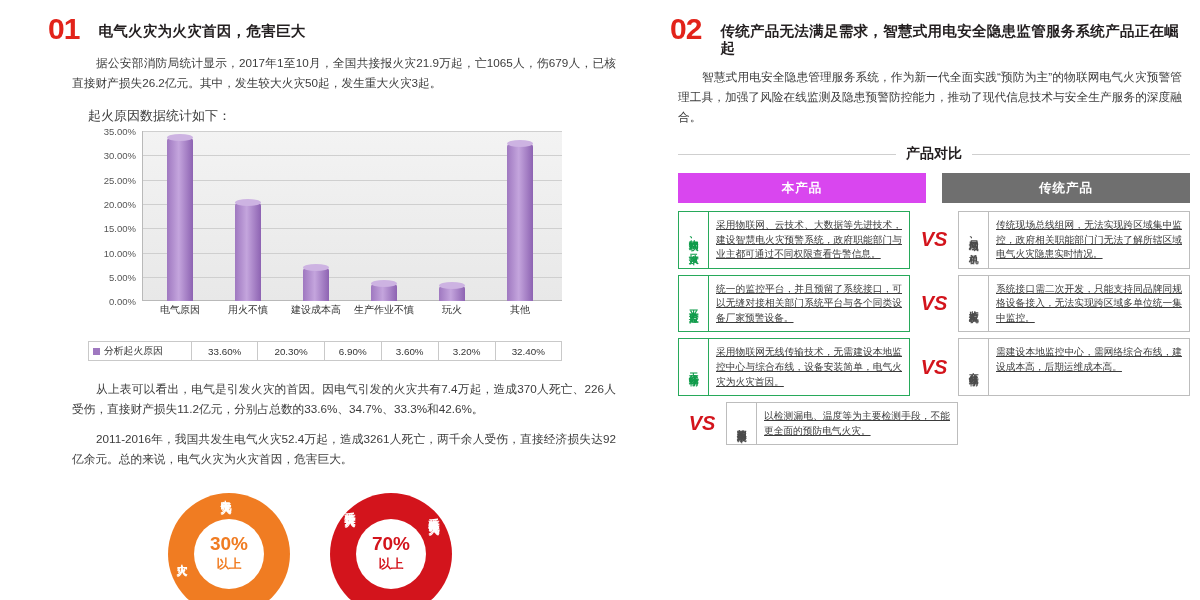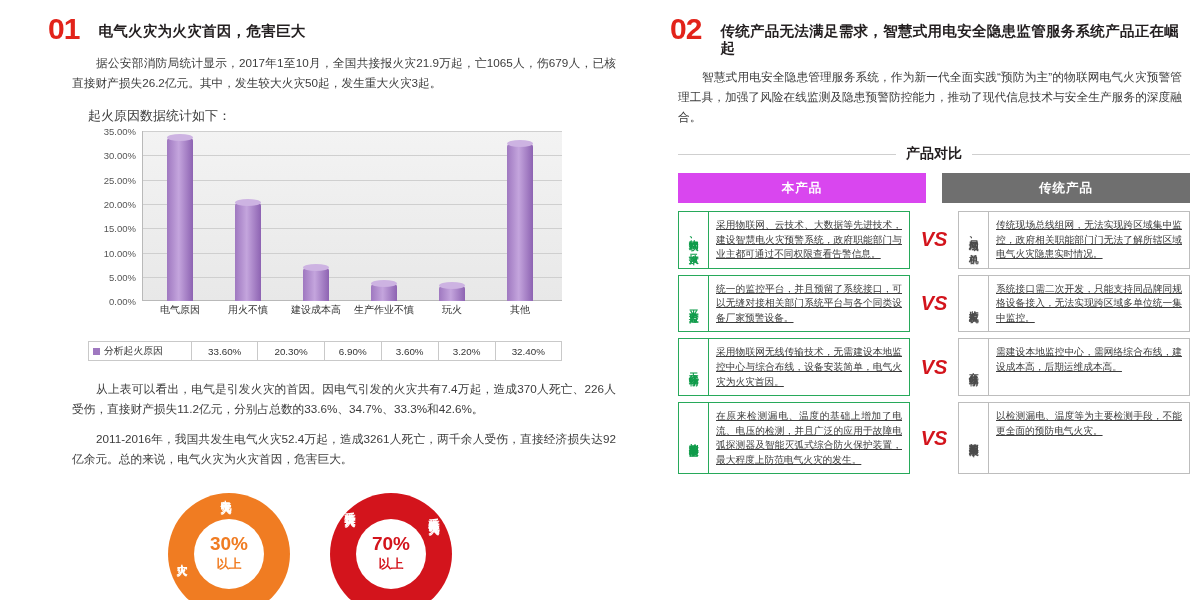--- a/index.html
+++ b/index.html
@@ -327,26 +327,20 @@
         <div class="vs">VS</div>
         <div class="cell cell-right">
           <div class="tagbox tag-gray">
               <span>有线传输</span>
             </div>
           <div class="desc">需建设本地监控中心，需网络综合布线，建设成本高，后期运维成本高。</div>
         </div>
       </div>
 
       <div class="cmp-row">
-        <div class="cell cell-left">
-          <div class="tagbox tag-green">
-              <span>检测手段全面</span>
-            </div>
-          <div class="desc">在原来检测漏电、温度的基础上增加了电流、电压的检测，并且广泛的应用于故障电弧探测器及智能灭弧式综合防火保护装置，最大程度上防范电气火灾的发生。</div>
-        </div>
         <div class="vs">VS</div>
         <div class="cell cell-right">
           <div class="tagbox tag-gray">
               <span>检测手段单一</span>
             </div>
           <div class="desc">以检测漏电、温度等为主要检测手段，不能更全面的预防电气火灾。</div>
         </div>
       </div>
 
     </div>

